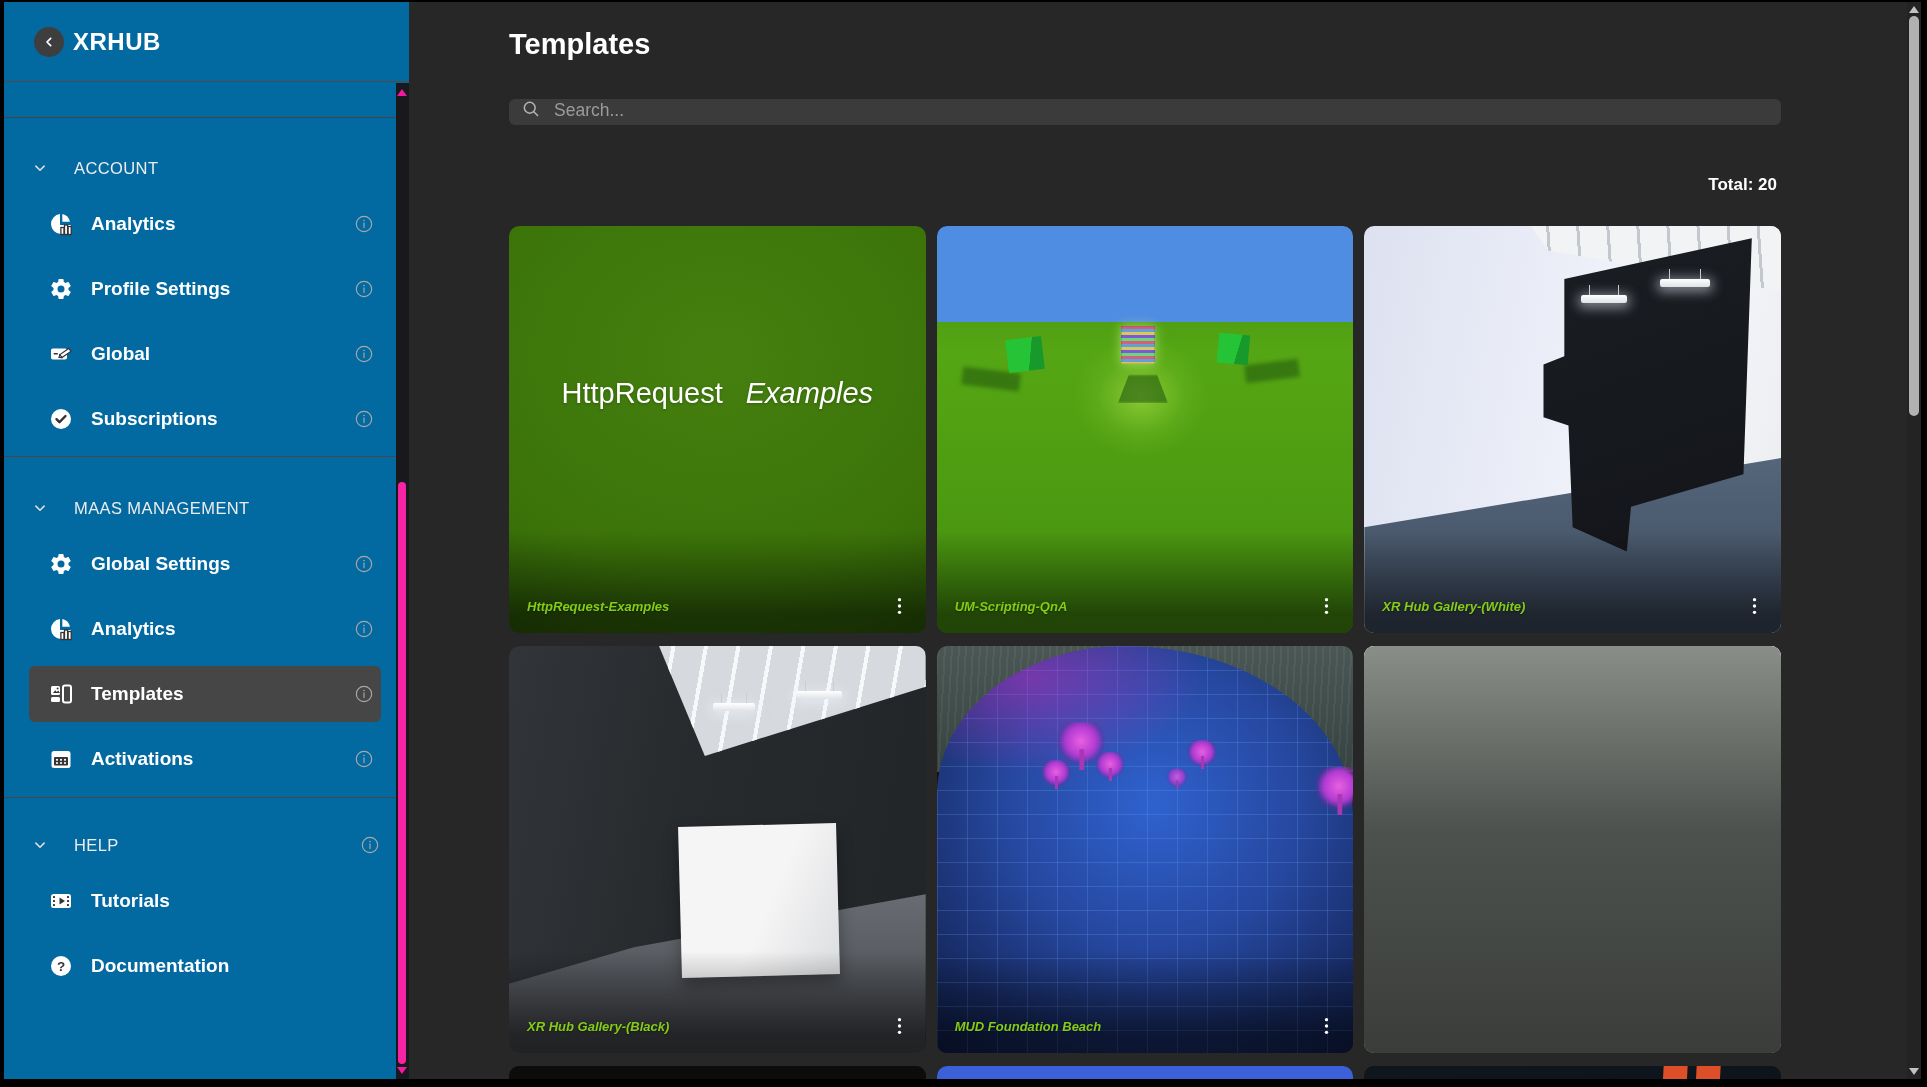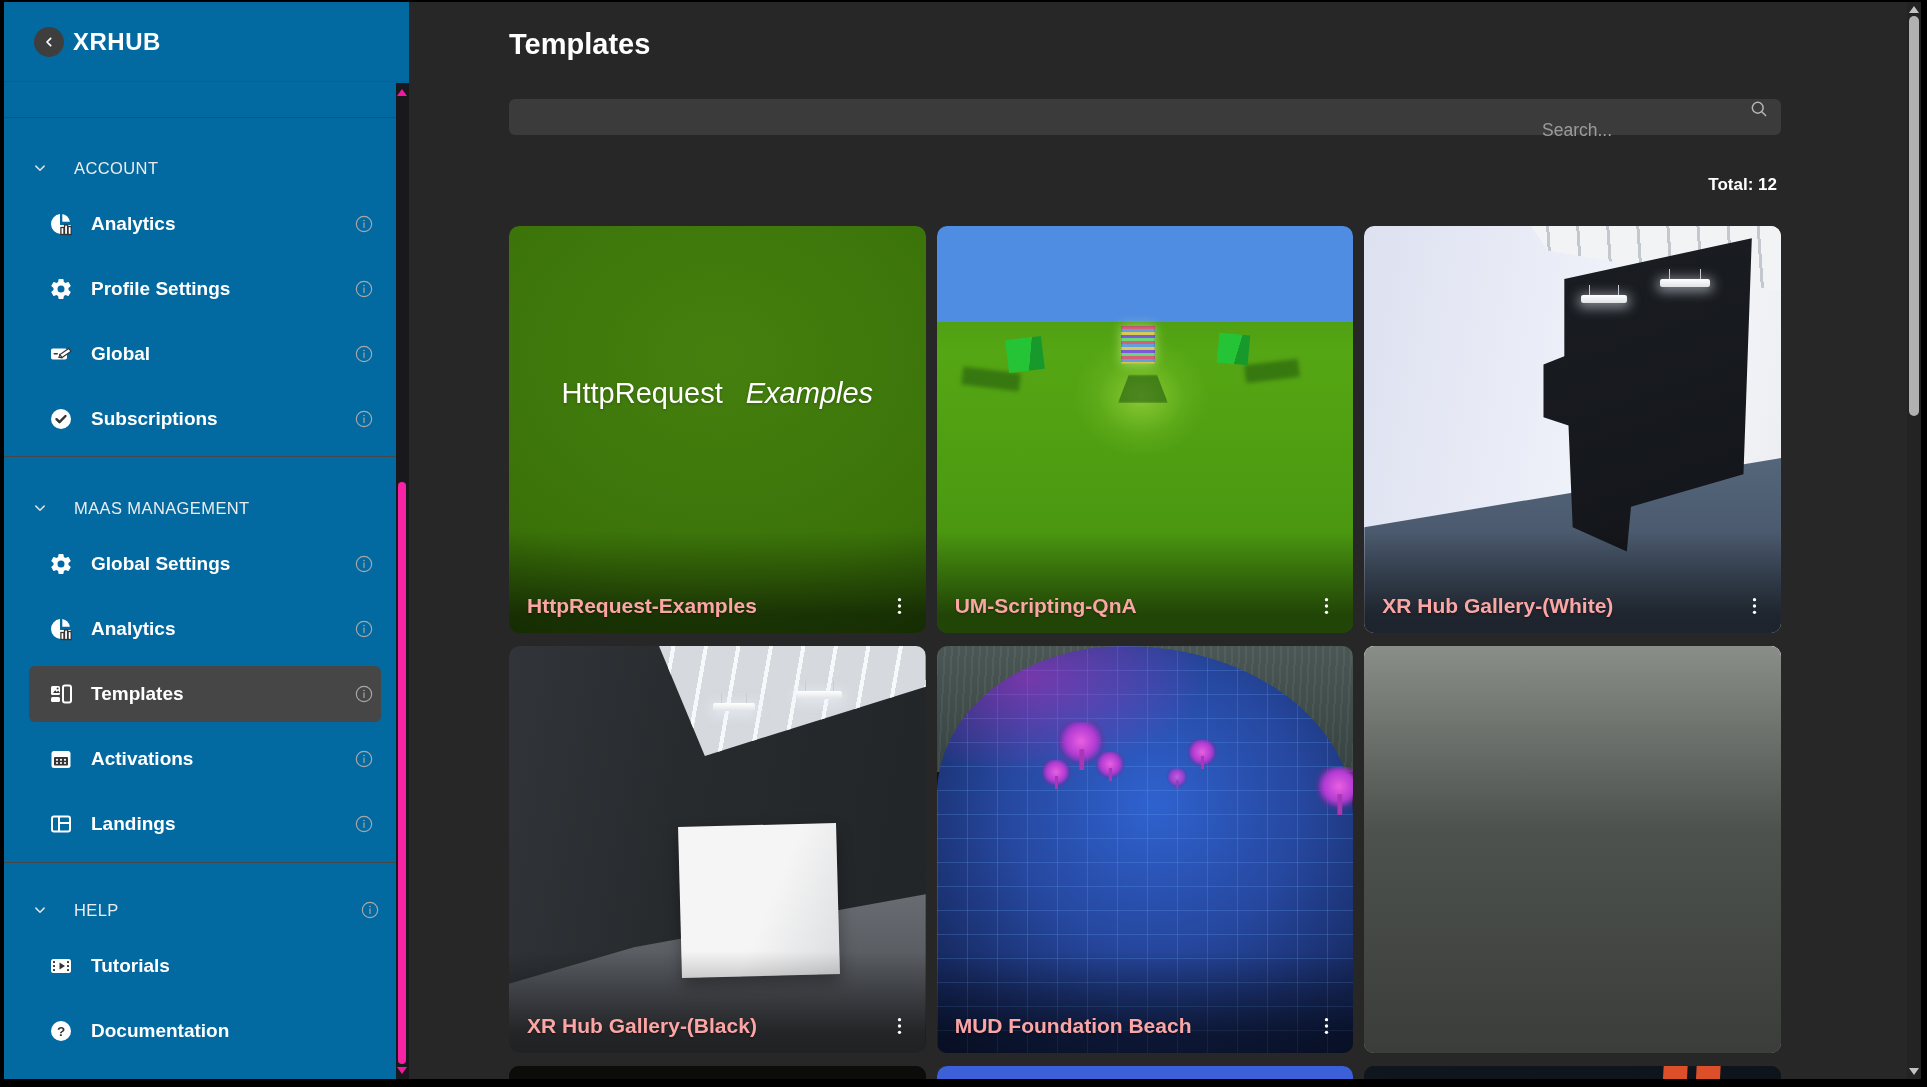--- a/index.html
+++ b/index.html
@@ -45,39 +45,39 @@
   .side-arrow.up{top:6px;border-left:5.5px solid transparent;border-right:5.5px solid transparent;
     border-bottom:7px solid #f318a0;}
   .side-arrow.down{bottom:5px;border-left:5.5px solid transparent;border-right:5.5px solid transparent;
     border-top:7px solid #f318a0;}
   .side-thumb{position:absolute;left:2px;top:399px;width:8px;height:582px;background:#f723a5;
     border-radius:4px;cursor:pointer;}
 
   
   .main{position:absolute;left:405px;right:0;top:0;bottom:0;background:#272727;overflow:hidden;}
   .page-title{position:absolute;left:100px;top:26px;margin:0;font-size:29px;font-weight:700;color:#fff;}
-  .searchbar{position:absolute;left:100px;top:97px;width:1272px;height:36px;background:#3b3b3b;
-    border-radius:6px;display:flex;align-items:flex-end;padding:0 12px;flex-direction:column;}
+  .searchbar{position:absolute;left:100px;top:97px;width:1272px;height:26px;background:#3b3b3b;
+    border-radius:6px;display:flex;align-items:flex-start;padding:0 12px;}
   .searchbar .sicon{width:20px;height:20px;flex:0 0 auto;}
   .searchbar .sicon svg{width:20px;height:20px;display:block;}
   .search-input{flex:1;margin-left:11px;background:transparent;border:none;outline:none;color:#ddd;
     font-size:17.5px;font-family:"Liberation Sans",sans-serif;}
   .search-input::placeholder{color:#9b9b9b;}
   .total-label{position:absolute;right:144px;top:173px;font-size:17px;font-weight:700;color:#fff;}
 
   .grid{position:absolute;left:100px;top:224px;width:1272px;display:grid;
     grid-template-columns:repeat(3,1fr);column-gap:11px;row-gap:13px;grid-auto-rows:407px;}
   .card{position:relative;border-radius:10px;overflow:hidden;background:#111;cursor:pointer;}
   .thumb{position:absolute;inset:0;}
   .thumb .lyr{position:absolute;inset:0;}
   .thumb-fade{position:absolute;left:0;right:0;bottom:0;height:102px;z-index:2;
     background:linear-gradient(180deg,rgba(0,0,0,0) 0%,rgba(0,0,0,.52) 82%);}
   .card-bar{position:absolute;left:0;right:0;bottom:0;height:54px;z-index:3;display:flex;
     align-items:center;justify-content:space-between;padding:0 16px 0 18px;}
-  .card-name{font-size:21px;font-weight:600;color:#fca5a5;text-shadow:0 1px 2px rgba(0,0,0,.4);}
+  .card-name{font-size:13px;font-weight:600;color:#84cc16;text-shadow:0 1px 2px rgba(0,0,0,.4);font-style:italic;}
   .kebab-btn{background:none;border:none;padding:0;width:20px;height:26px;cursor:pointer;}
   .kebab-btn svg{width:19px;height:26px;display:block;}
 
   
   .scene-green-title{background:radial-gradient(120% 100% at 50% 32%,#45800f 0%,#3b7309 55%,#2a5707 88%,#234d06 100%);}
   .thumb-title{position:absolute;left:0;right:0;top:41%;transform:translateY(-50%);text-align:center;
     color:#fff;font-size:29px;z-index:1;text-shadow:0 1px 3px rgba(0,0,0,.25);}
   .thumb-title .it{font-style:italic;margin-left:23px;}
 
   
@@ -341,34 +341,20 @@
               </g>
             </svg>
           </span>
           <span class="nlabel">Activations</span>
           <button class="info-btn"><span><svg viewBox="0 0 24 24">
                 <circle cx="12" cy="12" r="9.2" fill="none" stroke="#a8a8a8" stroke-width="1.4"></circle>
                 <circle cx="12" cy="7.8" r="1" fill="#a8a8a8"></circle>
                 <rect x="11.3" y="10" width="1.4" height="7" rx=".7" fill="#a8a8a8"></rect>
               </svg></span></button>
         </div>
-        <div class="nav-item">
-          <span class="nicon">
-            <svg viewBox="0 0 24 24">
-              <rect x="3" y="4.5" width="18" height="15" rx="2" fill="none" stroke="#fff" stroke-width="2"></rect>
-              <path d="M10 4.5v15M10 11h11" stroke="#fff" stroke-width="2" fill="none"></path>
-            </svg>
-          </span>
-          <span class="nlabel">Landings</span>
-          <button class="info-btn"><span><svg viewBox="0 0 24 24">
-                <circle cx="12" cy="12" r="9.2" fill="none" stroke="#a8a8a8" stroke-width="1.4"></circle>
-                <circle cx="12" cy="7.8" r="1" fill="#a8a8a8"></circle>
-                <rect x="11.3" y="10" width="1.4" height="7" rx=".7" fill="#a8a8a8"></rect>
-              </svg></span></button>
-        </div>
         <div class="nav-divider div-3"></div>
         <div class="nav-section-header sec-help">
           <span class="chev">
             <svg viewBox="0 0 24 24">
               <path d="M6.5 9.5 12 15l5.5-5.5" fill="none" stroke="#e2e2e2" stroke-width="2" stroke-linecap="round" stroke-linejoin="round"></path>
             </svg>
           </span>
           <span class="slabel">HELP</span>
           <span class="spacer"></span>
           <button class="info-btn"><span><svg viewBox="0 0 24 24">
@@ -415,21 +401,21 @@
     <h1 class="page-title">Templates</h1>
     <div class="searchbar">
       <span class="sicon">
           <svg viewBox="0 0 24 24">
             <circle cx="10.5" cy="10.5" r="6.5" fill="none" stroke="#b5b5b5" stroke-width="1.8"></circle>
             <path d="M15.3 15.3l4.6 4.6" stroke="#b5b5b5" stroke-width="1.8" stroke-linecap="round"></path>
           </svg>
         </span>
       <input class="search-input" type="text" placeholder="Search..." style="">
     </div>
-    <div class="total-label">Total: 12</div>
+    <div class="total-label">Total: 20</div>
     <div class="grid" id="grid">
         <div class="card">
           <div class="thumb scene-green-title">
             <div class="lyr"></div>
             <div class="thumb-title"><span>HttpRequest</span><span class="it">Examples</span></div>
           </div>
           <div class="thumb-fade"></div>
           <div class="card-bar">
             <span class="card-name">HttpRequest-Examples</span>
             <button class="kebab-btn"><span><svg viewBox="0 0 24 30" fill="#fff">

